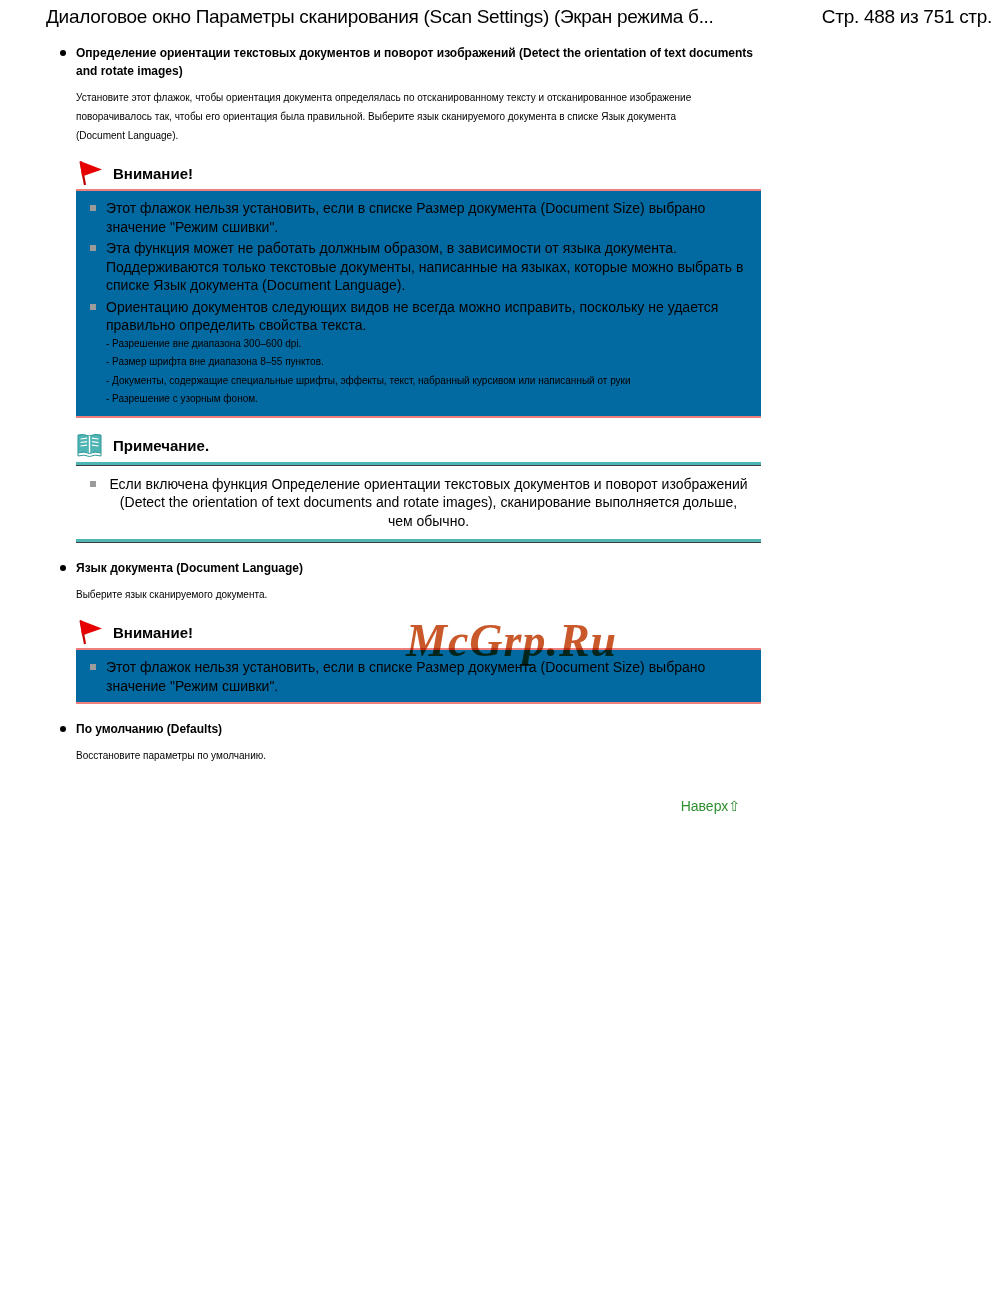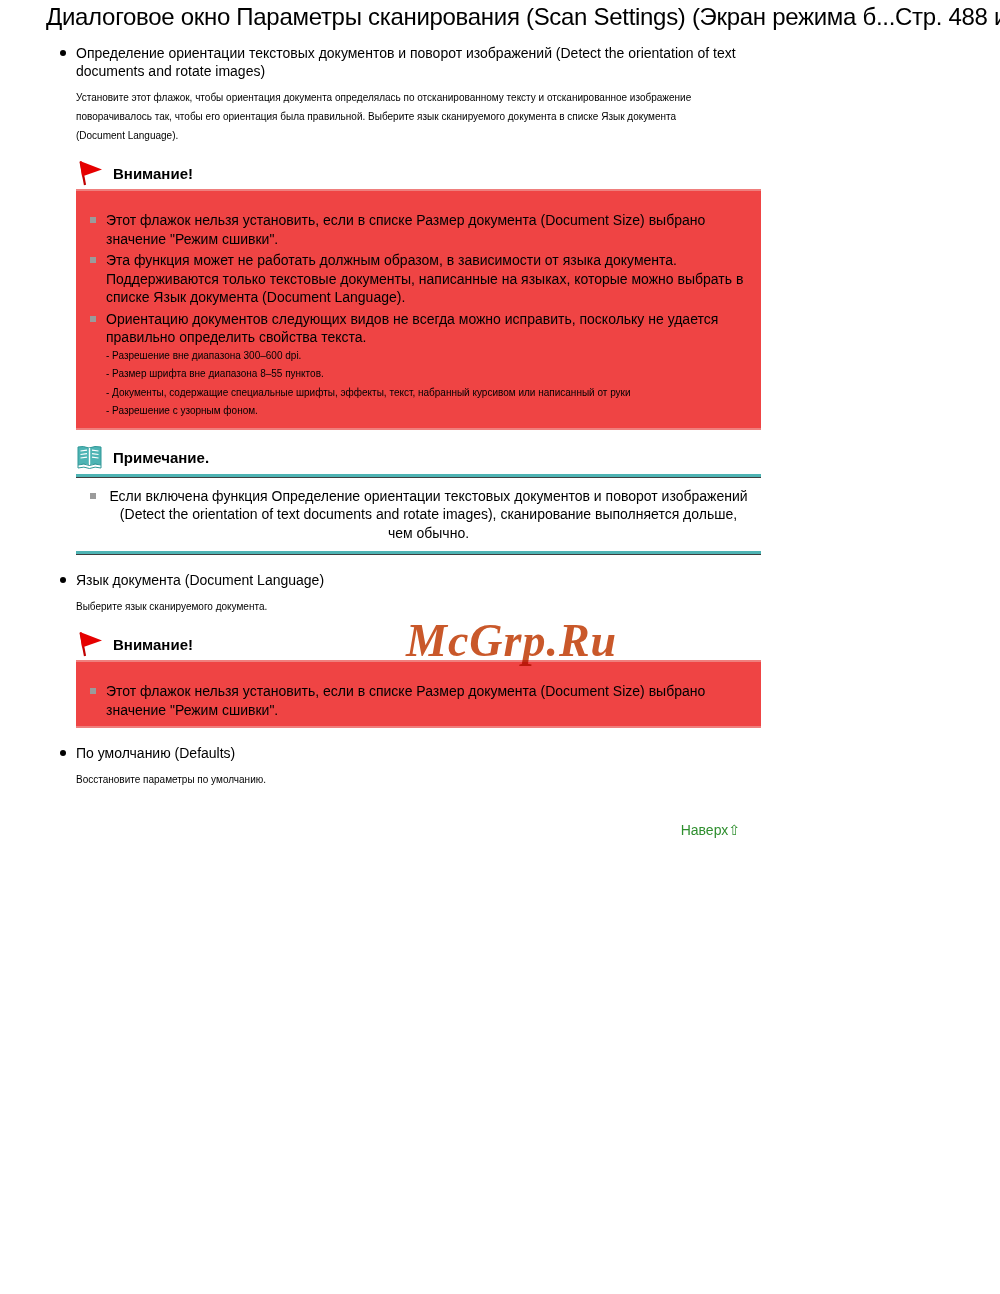--- a/index.html
+++ b/index.html
@@ -4,47 +4,47 @@
 <style>
   html,body{margin:0;padding:0;}
   body{
     width:1000px;height:1294px;background:#ffffff;color:#000;
     font-family:"Liberation Sans","DejaVu Sans",sans-serif;
     position:relative;overflow:hidden;
   }
   
   .page-header{
     display:flex;justify-content:space-between;align-items:flex-start;
-    padding:5px 8px 0 46px;font-size:24px;line-height:23px;white-space:nowrap;
+    padding:5px 8px 0 46px;font-size:19px;line-height:23px;white-space:nowrap;
   }
   .page-header .ptitle{letter-spacing:-0.3px;}
   .page-header .pnum{letter-spacing:-0.3px;}
   
   .content{margin-left:57px;width:706px;}
   .topic{margin-top:16px;}
   .topic-heading{
-    position:relative;padding-left:19px;font-weight:normal;
-    font-size:14px;line-height:18px;width:700px;
+    position:relative;padding-left:19px;font-weight:bold;
+    font-size:12px;line-height:18px;width:700px;
   }
   .topic-heading::before{
     content:"";position:absolute;left:3px;top:6px;width:6px;height:6px;
     border-radius:50%;background:#000;
   }
   .topic-para{margin:8px 0 0 19px;width:648px;font-size:10px;line-height:19px;}
   
   .callout-header{
     display:flex;align-items:center;gap:10px;margin:15px 0 3px 19px;
   }
   .callout-header .ctitle{font-weight:bold;font-size:15px;}
   .icon-box{width:27px;height:26px;flex:0 0 auto;display:block;}
   
   .warn-box{
     margin-left:19px;width:685px;box-sizing:border-box;
-    background:#ef4444;border-top:2px solid #ef7f7d;border-bottom:2px solid #ef7f7d;
-    padding:20px 12px 7px 13px;
+    background:#0369a1;border-top:2px solid #ef7f7d;border-bottom:2px solid #ef7f7d;
+    padding:8px 12px 7px 13px;
   }
   .callout-list{margin:0;padding:0;list-style:none;}
   .callout-list li{
     position:relative;padding-left:17px;font-size:14px;line-height:18.5px;
     margin-bottom:3px;width:645px;
   }
   .callout-list li:last-child{margin-bottom:0;}
   .callout-list li::before{
     content:"";position:absolute;left:1px;top:6px;width:6px;height:6px;background:#9b9b9b;
   }

